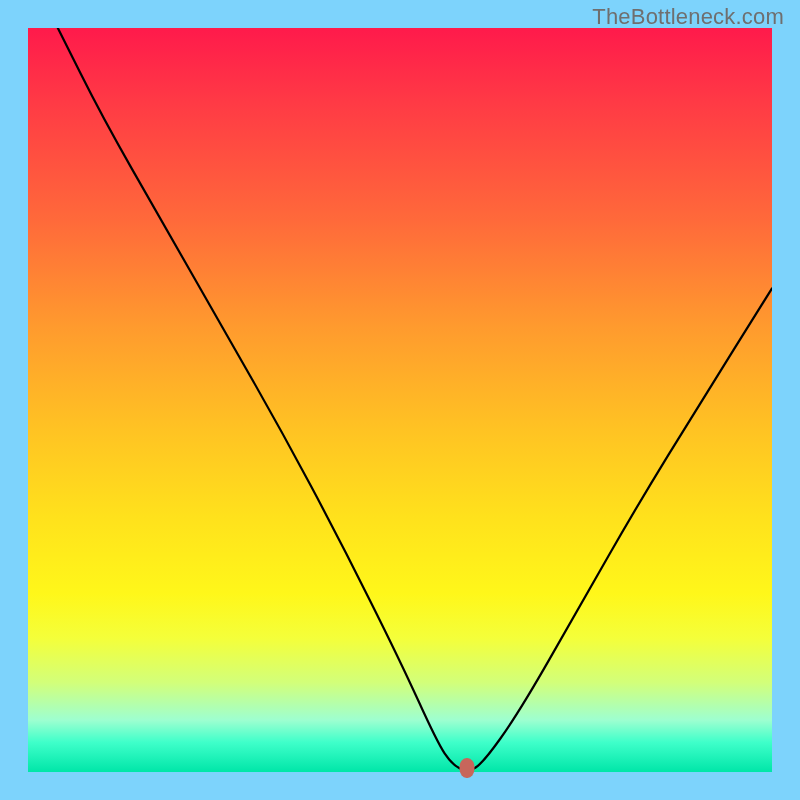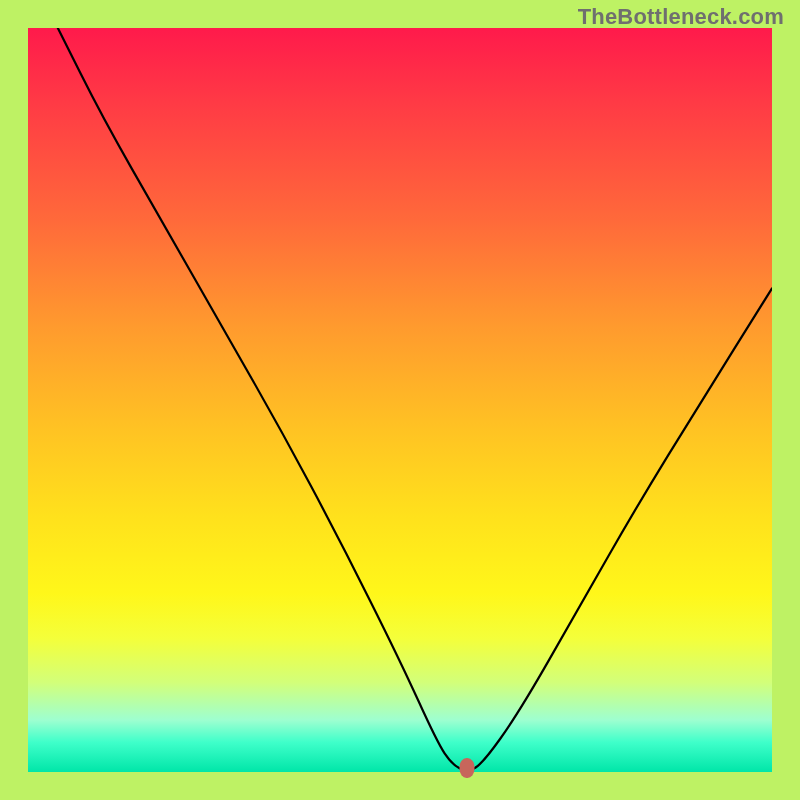--- a/index.html
+++ b/index.html
@@ -8,22 +8,21 @@
     width: 800px;
     height: 800px;
     background: #000;
     font-family: Arial, Helvetica, sans-serif;
     overflow: hidden;
   }
   .chart-wrap {
     position: relative;
     width: 800px;
     height: 800px;
-    background: #bef264;
-    font-weight: bold;
+    background: #7dd3fc;
   }
   .watermark {
     position: absolute;
     top: 4px;
     right: 16px;
     color: #6f6f6f;
     font-size: 22px;
     letter-spacing: 0.2px;
     z-index: 10;
     user-select: none;

